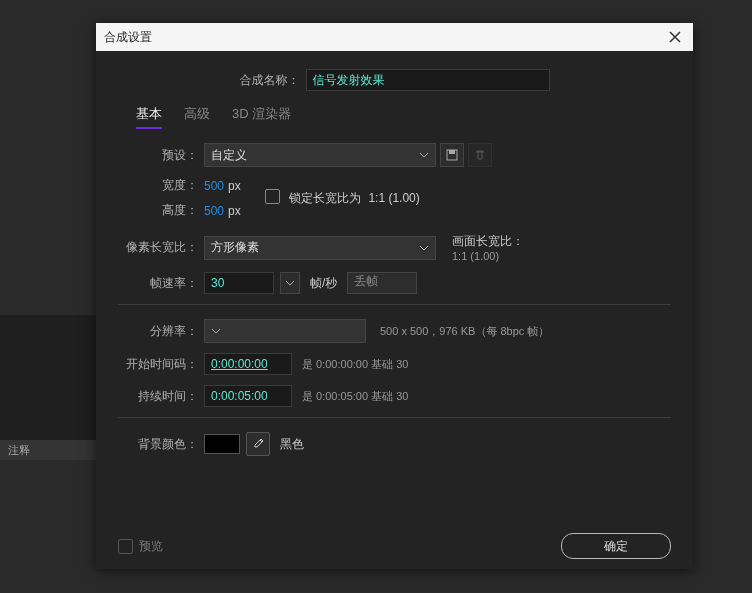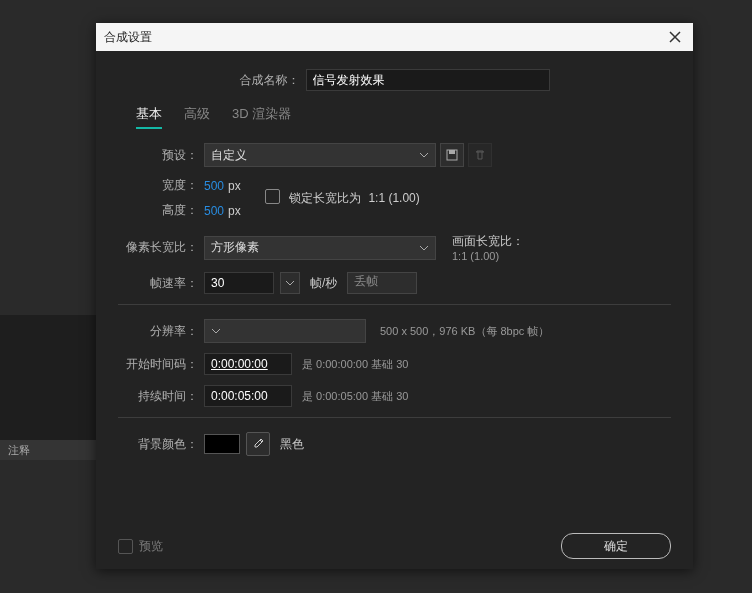--- a/index.html
+++ b/index.html
@@ -7,25 +7,25 @@
 .bg-panel2{position:absolute;left:0;top:440px;width:96px;height:20px;background:#343434}
 .note-lbl{position:absolute;left:8px;top:443px;font-size:11px;color:#aaa}
 .dialog{position:absolute;left:96px;top:23px;width:597px;height:546px;background:#232323;box-shadow:0 2px 12px rgba(0,0,0,.6)}
 .titlebar{height:28px;background:#f5f5f5;color:#222;display:flex;align-items:center;padding:0 8px;font-size:12px}
 .titlebar .spacer{flex:1}
 .close{width:20px;height:20px;display:flex;align-items:center;justify-content:center;cursor:pointer}
 .body{padding:18px 22px 14px 22px}
 .row{display:flex;align-items:center;margin-bottom:10px}
 .lbl{text-align:right;padding-right:6px;color:#b0b0b0;white-space:nowrap}
 .lbl-80{width:80px}
-.input{background:#1a1a1a;border:1px solid #3a3a3a;color:#ffffff;height:20px;padding:0 6px;font-size:12px}
+.input{background:#1a1a1a;border:1px solid #3a3a3a;color:#5eead4;height:20px;padding:0 6px;font-size:12px}
 .link{color:#288ce0;cursor:pointer}
 .tabs{display:flex;gap:22px;margin:14px 0 14px 18px;font-size:13px}
 .tab{color:#888;cursor:pointer;padding-bottom:4px}
-.tab.active{color:#eee;border-bottom:2px solid #14b8a6}
+.tab.active{color:#eee;border-bottom:2px solid #6d28d9}
 .select{background:#333;border:1px solid #444;color:#ddd;height:22px;display:flex;align-items:center;padding:0 6px;cursor:pointer}
 .select .v{flex:1}
 .chev{width:18px;height:20px;background:#2d2d2d;border:1px solid #444;display:flex;align-items:center;justify-content:center;cursor:pointer}
 .iconbtn{width:22px;height:22px;background:#2d2d2d;border:1px solid #444;display:flex;align-items:center;justify-content:center;margin-left:4px;cursor:pointer}
 .iconbtn.dis{opacity:.4;cursor:default}
 .chk{width:13px;height:13px;border:1px solid #888;border-radius:2px;margin-right:6px;display:inline-block;vertical-align:-2px;cursor:pointer}
 .small{font-size:11px;color:#999}
 .readonly{background:#2d2d2d;border:1px solid #444;color:#888;height:20px;padding:0 6px;font-size:12px;display:flex;align-items:flex-start}
 .swatch{width:34px;height:18px;background:#000;border:1px solid #555;cursor:pointer}
 .eyedrop{width:22px;height:22px;border:1px solid #555;border-radius:2px;display:flex;align-items:center;justify-content:center;margin-left:6px;cursor:pointer;background:#2d2d2d}

